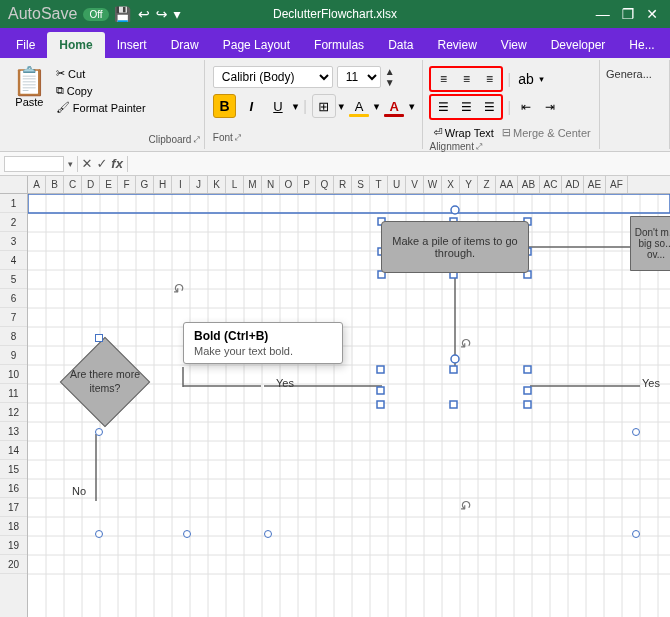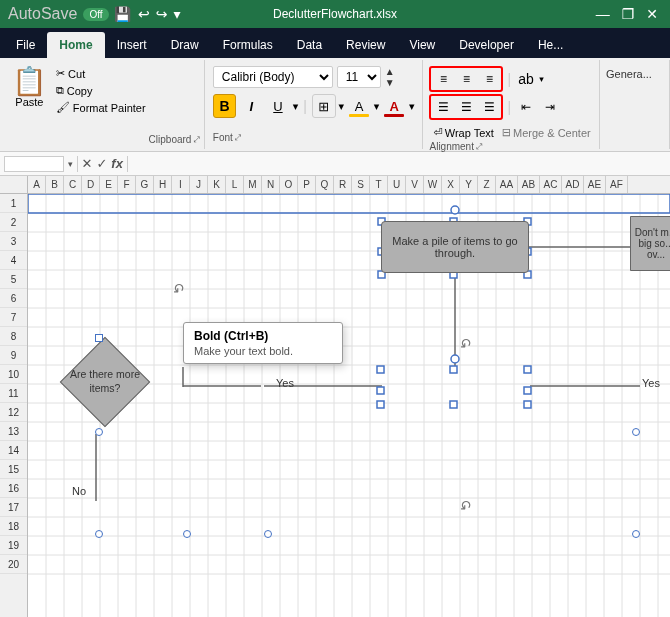--- a/index.html
+++ b/index.html
@@ -17,21 +17,21 @@
       font-size: 12px;
     }
     .title-bar-left { display: flex; align-items: center; gap: 6px; }
     .title-bar-center { position: absolute; left: 50%; transform: translateX(-50%); font-size: 12px; color: white; }
     .title-bar-right { display: flex; gap: 4px; margin-left: auto; }
     .toggle-btn { background: #3a9e5f; border: none; border-radius: 10px; color: white; font-size: 10px; padding: 1px 6px; cursor: pointer; }
     .icon-btn { background: none; border: none; color: white; cursor: pointer; font-size: 14px; padding: 0 4px; }
 
     
     .ribbon-tabs {
-      background: #0f172a;
+      background: #6d28d9;
       height: 30px;
       display: flex;
       align-items: flex-end;
       padding-left: 4px;
     }
     .ribbon-tab {
       padding: 4px 12px;
       cursor: pointer;
       color: white;
       font-size: 12px;
@@ -256,20 +256,21 @@
     <span class="icon-btn">❐</span>
     <span class="icon-btn">✕</span>
   </div>
 </div>
 
 <div class="ribbon-tabs">
   <div class="ribbon-tab">File</div>
   <div class="ribbon-tab active">Home</div>
   <div class="ribbon-tab">Insert</div>
   <div class="ribbon-tab">Draw</div>
+  <div class="ribbon-tab">Page Layout</div>
   <div class="ribbon-tab">Formulas</div>
   <div class="ribbon-tab">Data</div>
   <div class="ribbon-tab">Review</div>
   <div class="ribbon-tab">View</div>
   <div class="ribbon-tab">Developer</div>
   <div class="ribbon-tab">He...</div>
 </div>
 
 <div class="ribbon">
 

